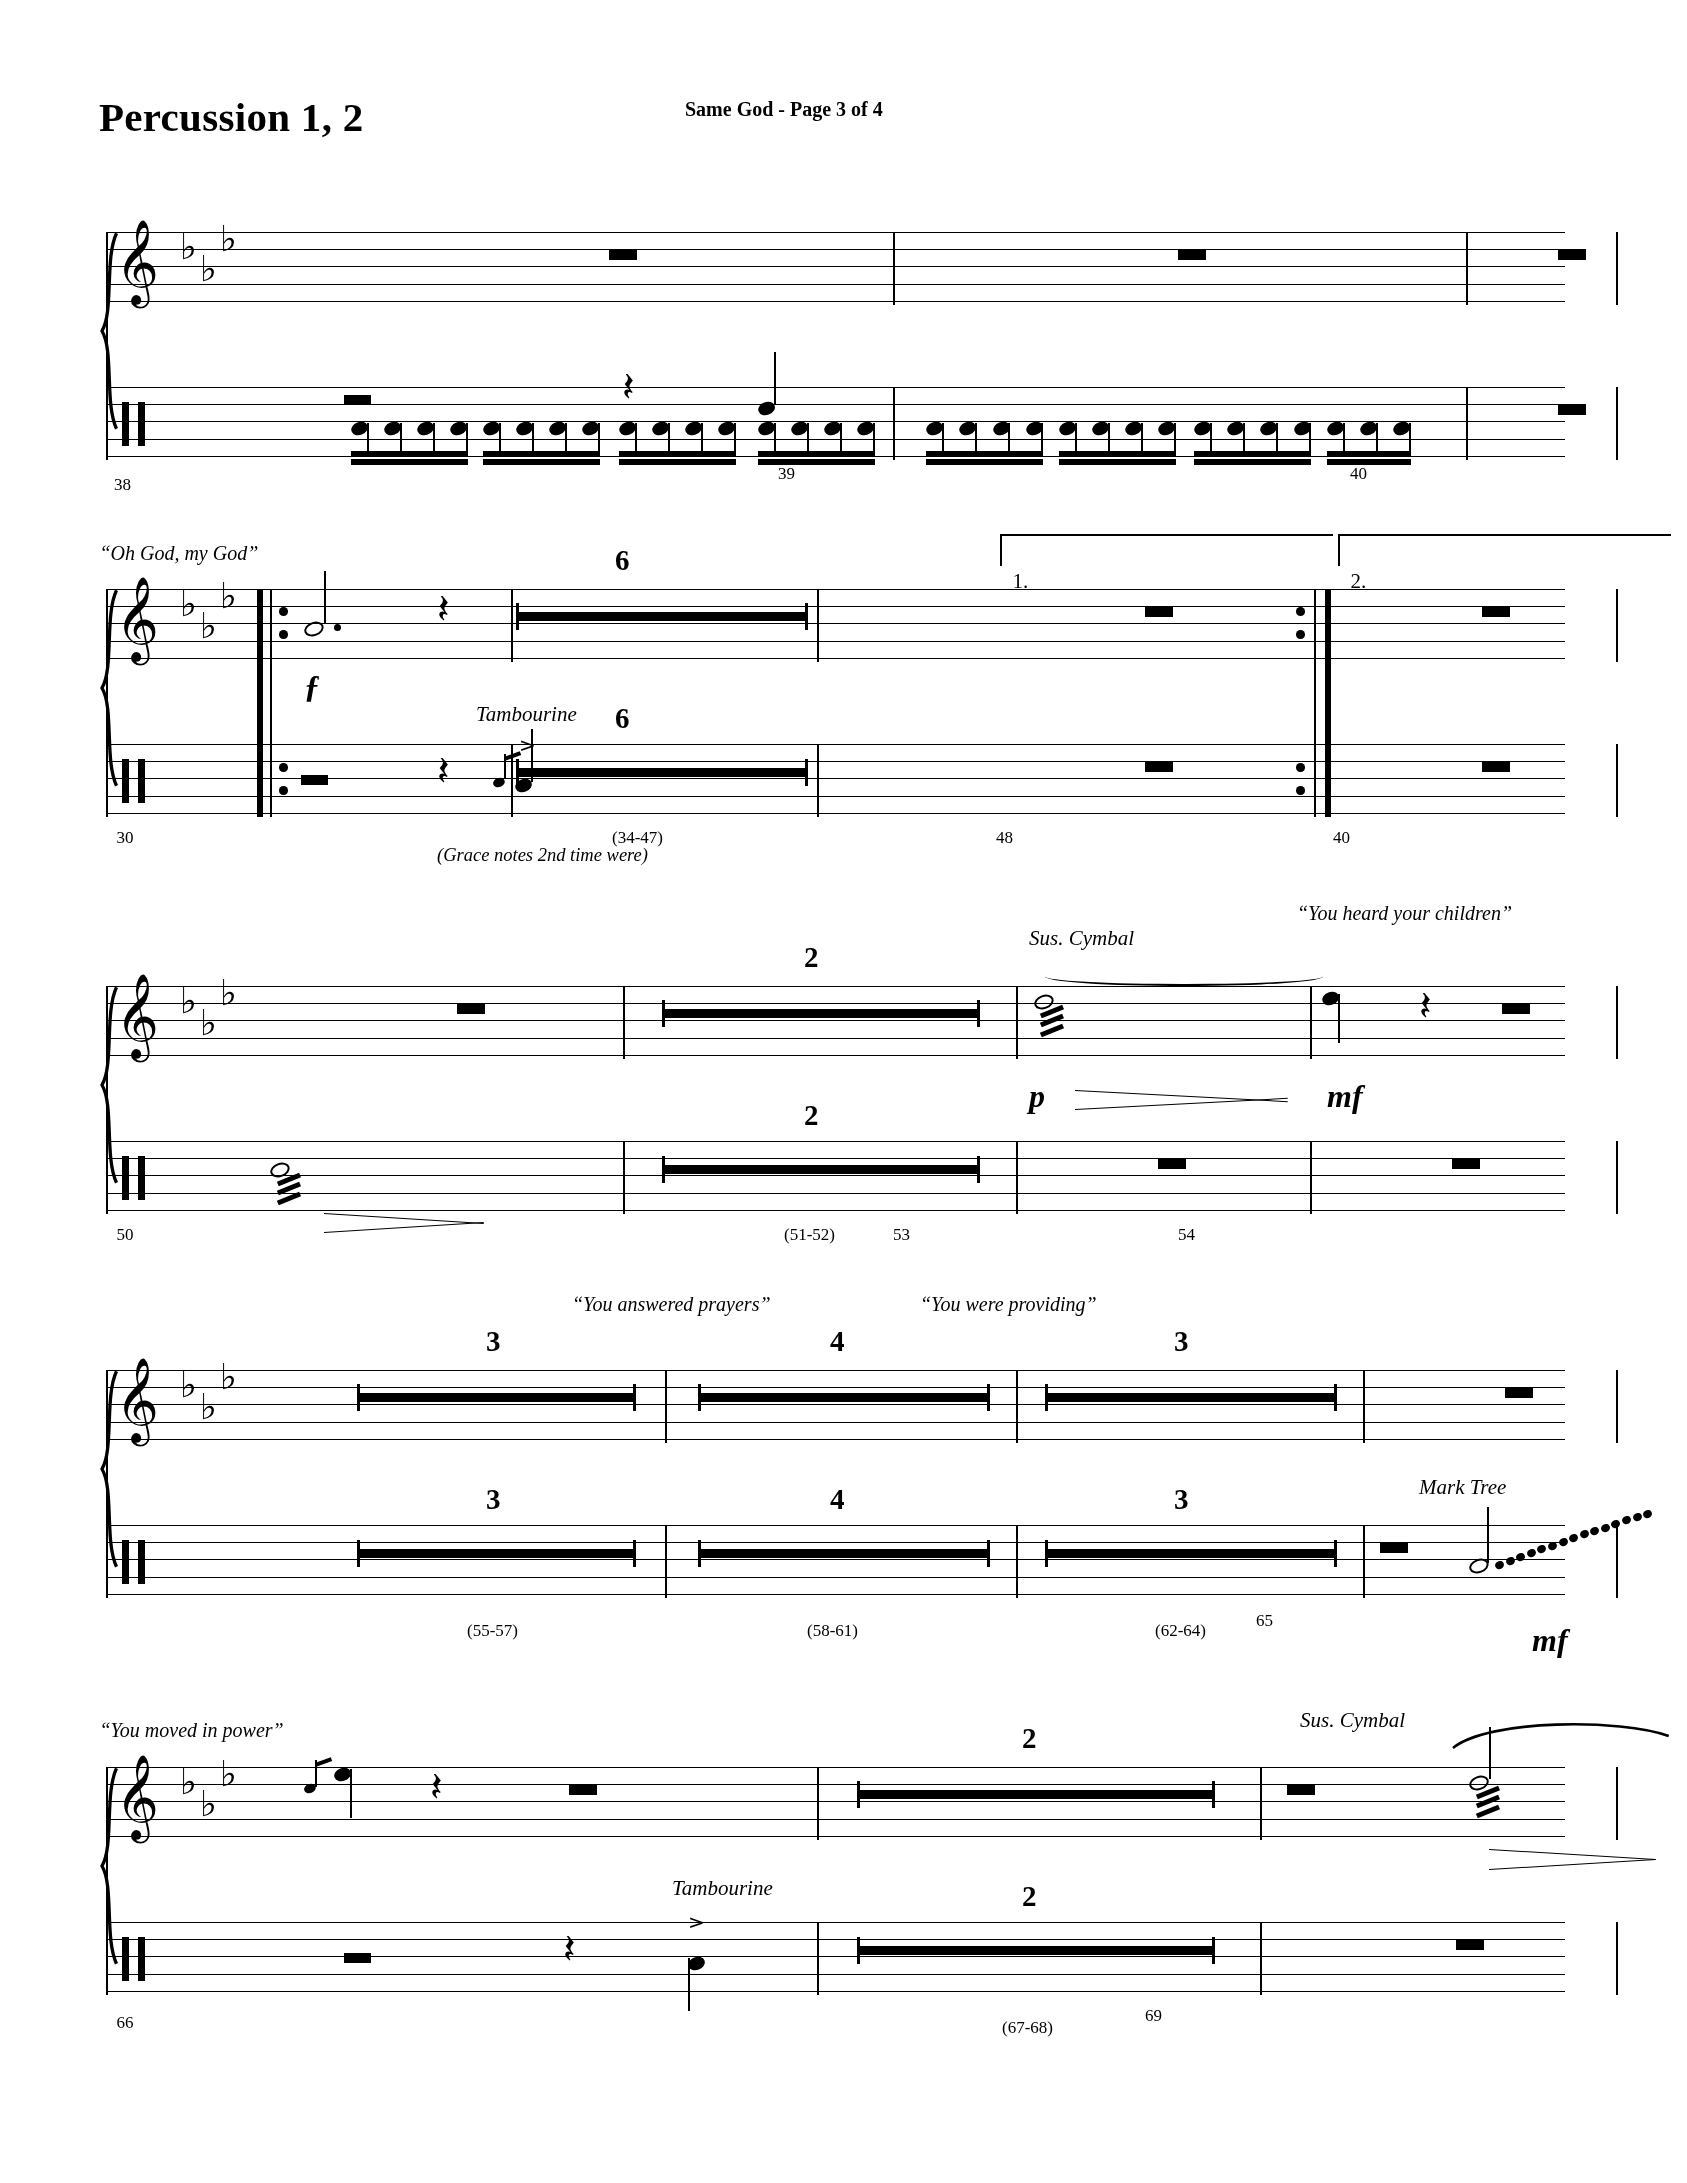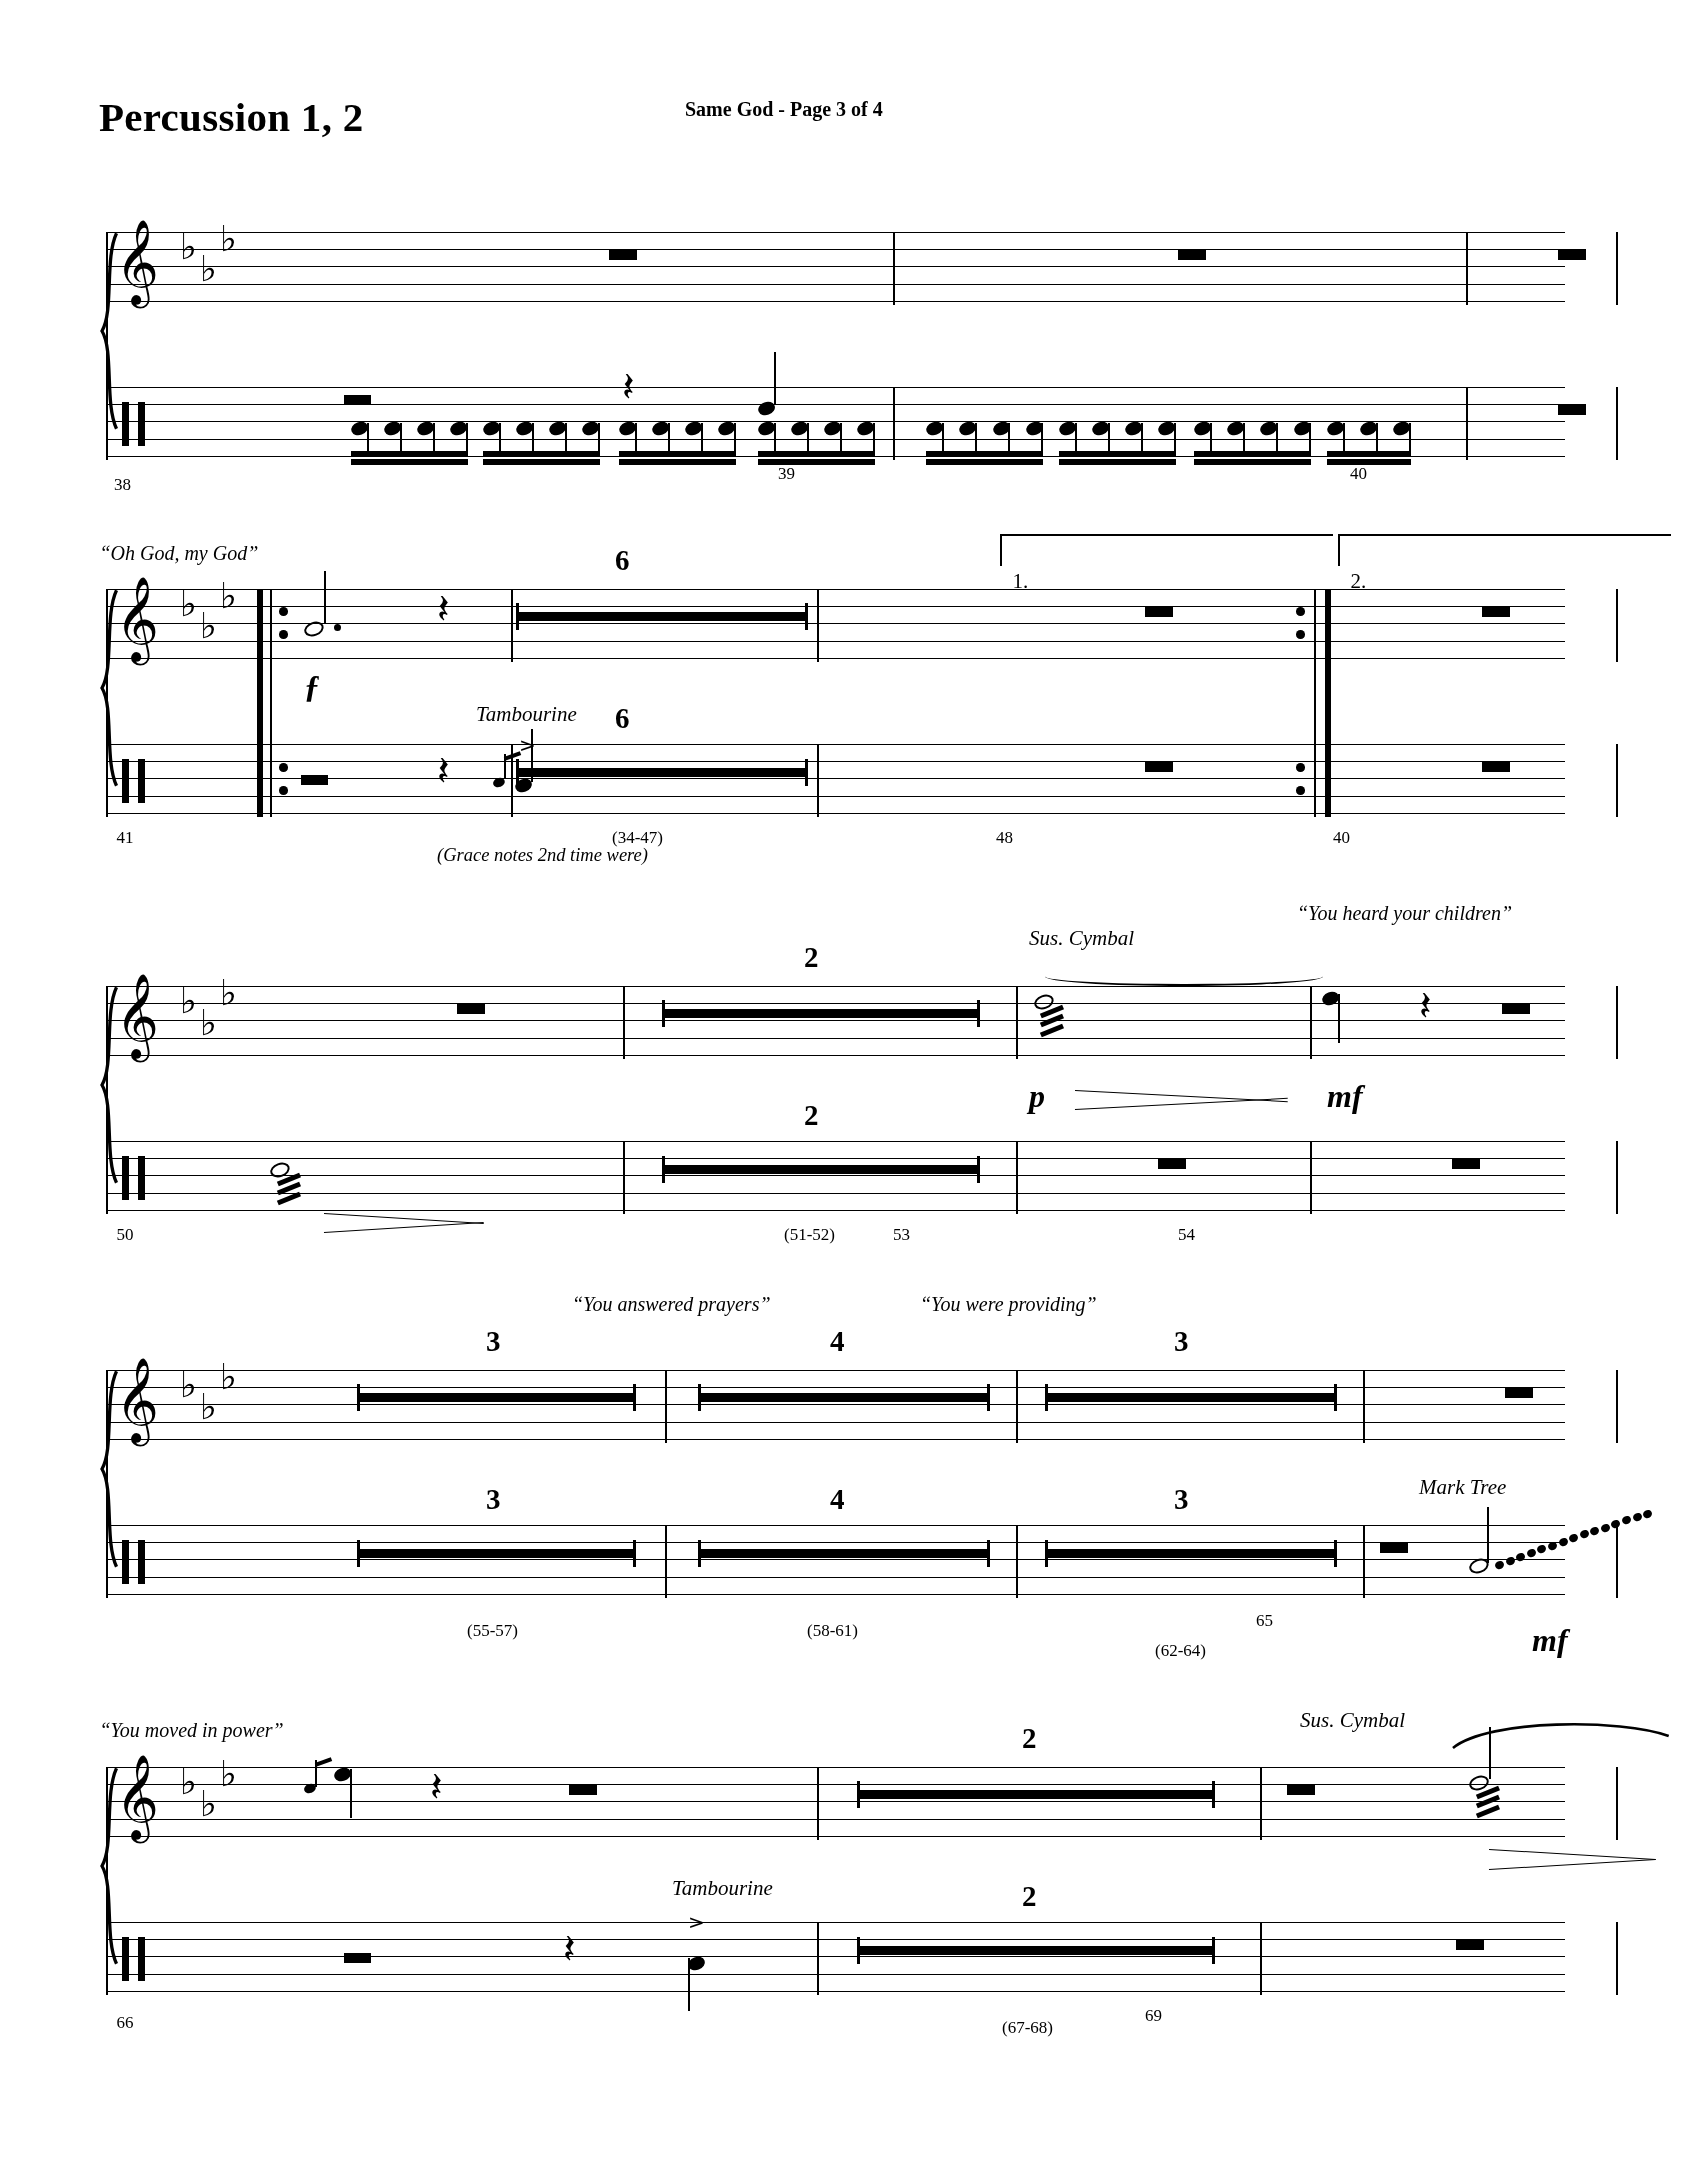--- a/index.html
+++ b/index.html
@@ -357,21 +357,21 @@
         <b></b>
       </div>
     <div class="barline" style="left:1208px; top:6.6px; height:228px;"></div>
     <div class="barline thick" style="left:1219px; top:6.6px; height:228px;"></div>
 
     <div class="wholerest" style="left:1376px; top:24px; width:28px; height:11.2px;"></div>
     <div class="wholerest" style="left:1376px; top:179px; width:28px; height:11.2px;"></div>
     <div class="barline" style="left:1510px; top:6.6px; height:73px;"></div>
     <div class="barline" style="left:1510px; top:162px; height:73px;"></div>
 
-    <div class="measnum" style="left:10.6px; top:246px;">41</div>
+    <div class="measnum" style="left:10.6px; top:246px;">30</div>
     <div class="measnum" style="left:890px; top:246px;">48</div>
     <div class="measnum" style="left:1227px; top:246px;">40</div>
   </div>
 
   <div class="system" style="left:106px; top:979px; width:1459px; height:278px;">
 
     <svg class="brace" style="left:-8px; top:6.6px;" width="22.5" height="198" viewBox="0 0 34 300">
       <path d="M28 2 C10 40 24 120 6 150 C24 180 10 260 28 298" fill="none" stroke="#000" stroke-width="5"></path>
     </svg>
 
@@ -525,21 +525,21 @@
 
     <div class="lyric-cue" style="left:814px; top:-70px;">“You were providing”</div>
     <div class="multirest-num" style="left:1068px; top:-38px;">3</div>
     <div class="multirest-bar" style="left:939px; top:30px; width:291px;"></div>
     <div class="multirest-cap" style="left:939px; top:21px; height:26.5px;"></div>
     <div class="multirest-cap" style="left:1228px; top:21px; height:26.5px;"></div>
     <div class="multirest-num" style="left:1068px; top:120px;">3</div>
     <div class="multirest-bar" style="left:939px; top:186px; width:291px;"></div>
     <div class="multirest-cap" style="left:939px; top:177px; height:26.5px;"></div>
     <div class="multirest-cap" style="left:1228px; top:177px; height:26.5px;"></div>
-    <div class="rangelabel" style="left:1049px; top:258px;margin-top:20px;">(62-64)</div>
+    <div class="rangelabel" style="left:1049px; top:258px;">(62-64)</div>
 
     <div class="barline" style="left:1257px; top:6.6px; height:73px;"></div>
     <div class="barline" style="left:1257px; top:162px; height:73px;"></div>
 
     <div class="wholerest" style="left:1399px; top:24px; width:28px; height:11.2px;"></div>
     <div class="wholerest" style="left:1274px; top:179px; width:28px; height:11.2px;"></div>
     <div class="instr" style="left:1313px; top:112px;">Mark Tree</div>
     <div class="notehead open" style="left:1363px; top:196px;"></div>
     <div class="markline" style="left:1381px; top:144px; height:56px;"></div>
     <div class="glissdots" style="left:1389px; top:146px; width:159px; height:60px;">

